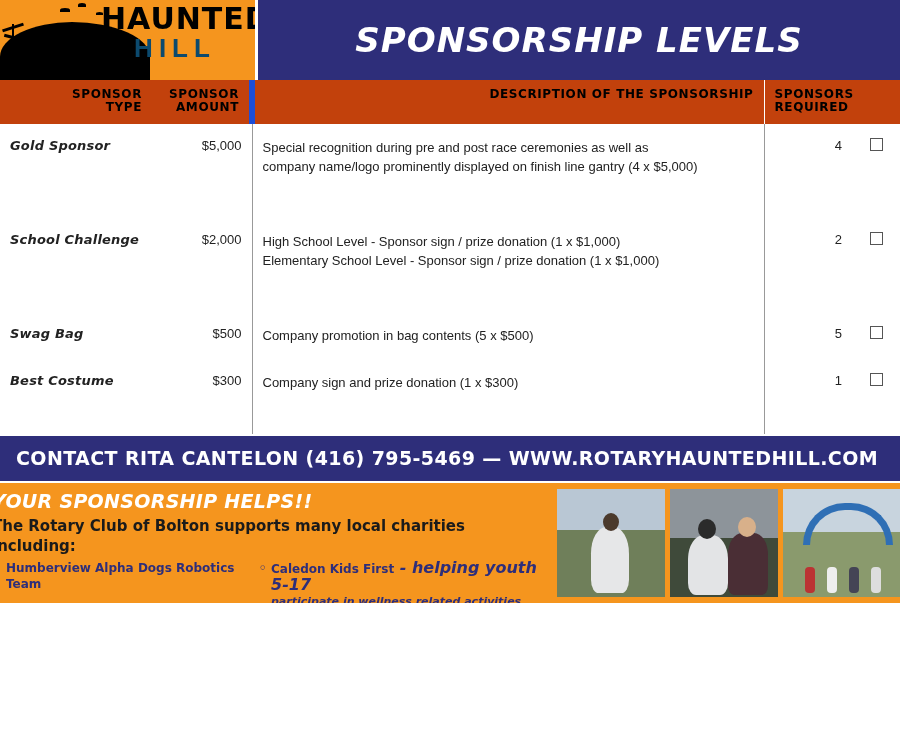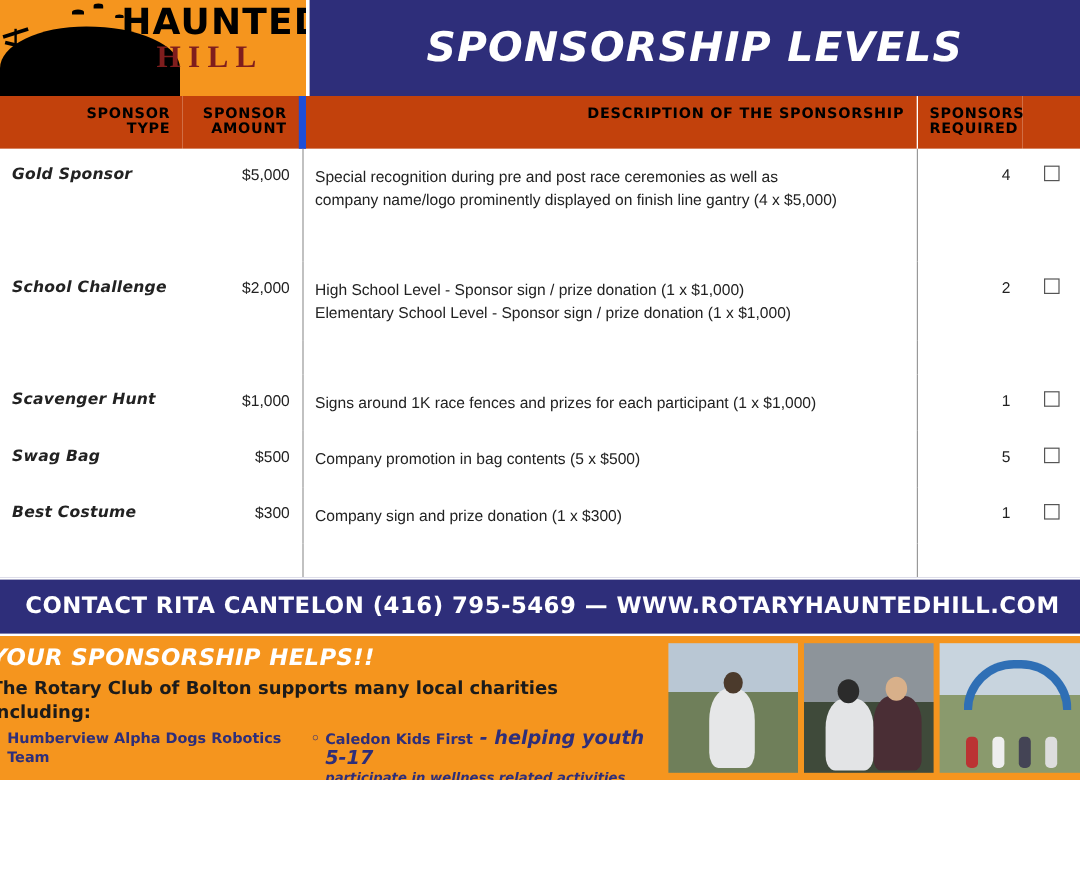--- a/index.html
+++ b/index.html
@@ -91,25 +91,25 @@
   .logo-haunted {
     font-family: "DejaVu Sans", sans-serif;
     font-weight: bold;
     font-size: 30px;
     letter-spacing: 1px;
     color: #000;
     line-height: 30px;
     white-space: nowrap;
   }
   .logo-hill-word {
-    font-family: Liberation Serif, serif;
+    font-family: Liberation Sans, sans-serif;
     font-weight: bold;
     font-size: 26px;
     letter-spacing: 6px;
-    color: #7f1d1d;
+    color: #0c4a6e;
     line-height: 26px;
     margin-top: 1px;
   }
   .title-bar {
     flex: 1 1 auto;
     background: #2E2E7A;
     color: #ffffff;
     display: flex;
     align-items: center;
     justify-content: center;
@@ -196,26 +196,25 @@
     background: #fff;
   }
   .desc-line { display: block; }
   tr.spacer td { height: 18px; padding: 0; border-left-color: #999; }
 
   
   .contact-bar {
     width: 900px;
     background: #2E2E7A;
     color: #ffffff;
-    text-align: center;
     font-family: "DejaVu Sans", sans-serif;
     font-weight: bold;
     font-size: 19px;
     letter-spacing: 0.4px;
-    padding: 11px 0 12px 4px;
+    padding: 11px 0 12px 16px;
     border-top: 2px solid #ffffff;
     border-bottom: 2px solid #ffffff;
   }
 
   
   .footer {
     width: 900px;
     height: 120px;
     background: #F5951E;
     display: flex;
@@ -404,31 +403,20 @@
           </td>
         </tr>
         <tr class="spacer">
             <td></td>
             <td></td>
             <td class="c-desc"></td>
             <td class="c-req"></td>
             <td></td>
           </tr>
 
-        <tr>
-          <td class="c-type">Scavenger Hunt</td>
-          <td class="c-amount">$1,000</td>
-          <td class="c-desc">
-            <span class="desc-line">Signs around 1K race fences and prizes for each participant (1 x $1,000)</span>
-          </td>
-          <td class="c-req">1</td>
-          <td class="c-check">
-            <span class="checkbox"></span>
-          </td>
-        </tr>
 
 
         <tr>
           <td class="c-type">Swag Bag</td>
           <td class="c-amount">$500</td>
           <td class="c-desc">
             <span class="desc-line">Company promotion in bag contents (5 x $500)</span>
           </td>
           <td class="c-req">5</td>
           <td class="c-check">

